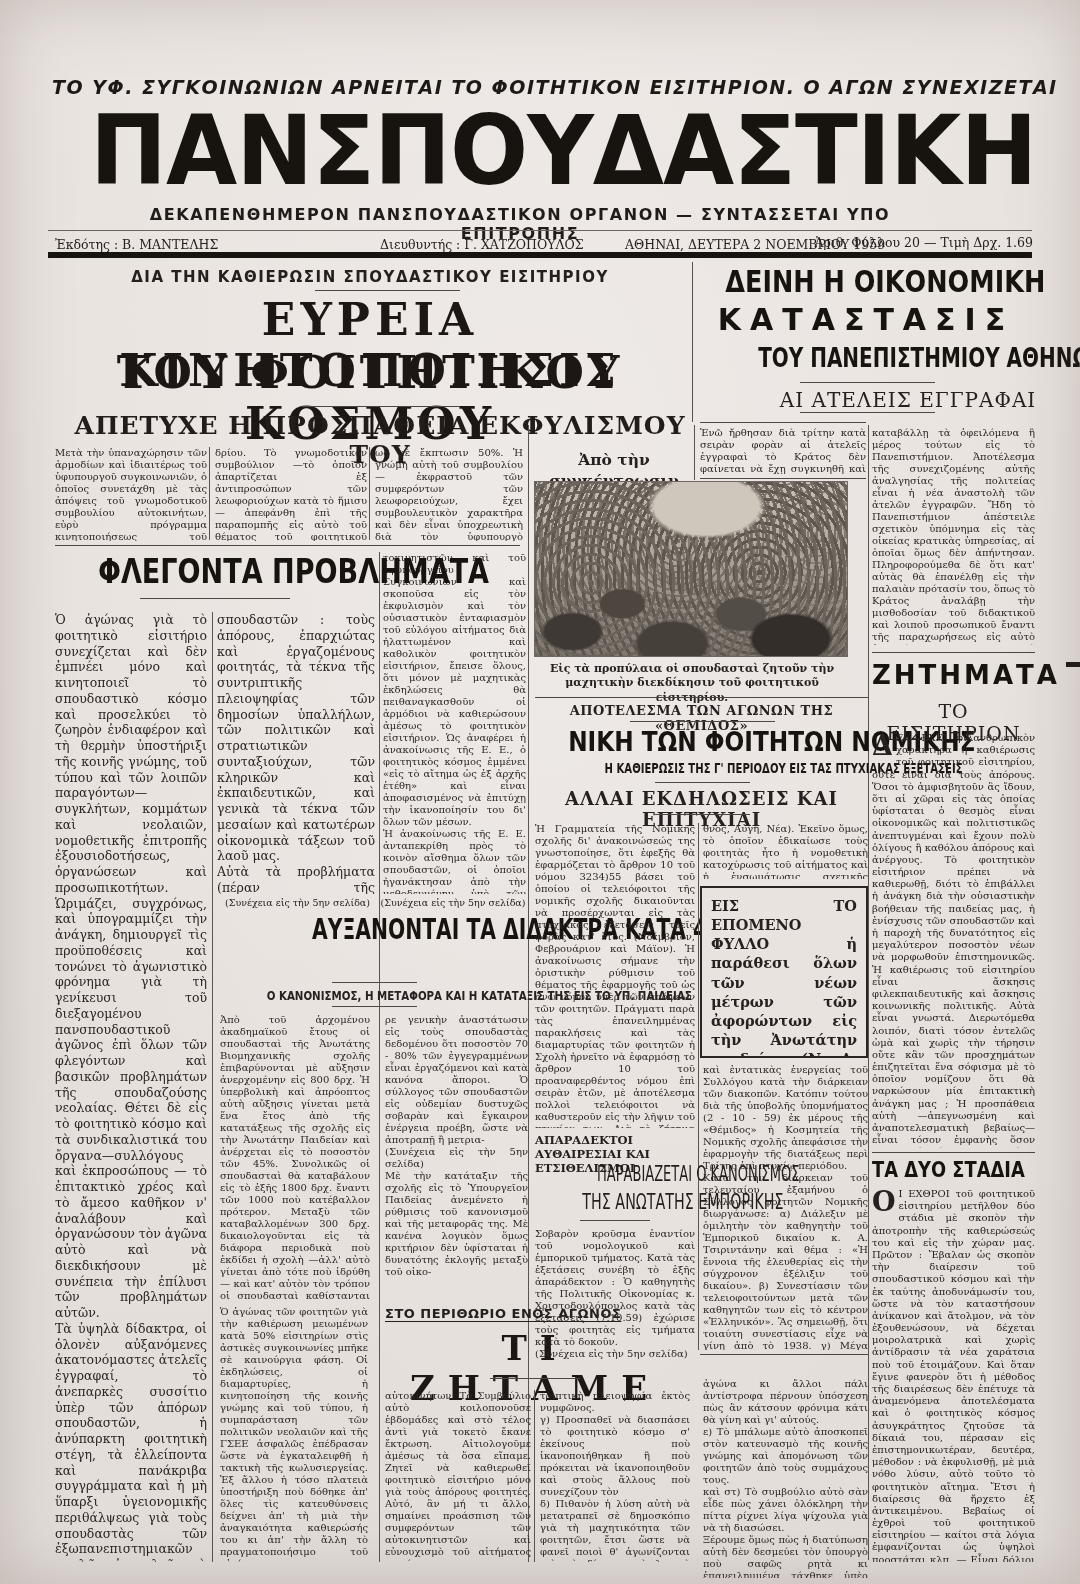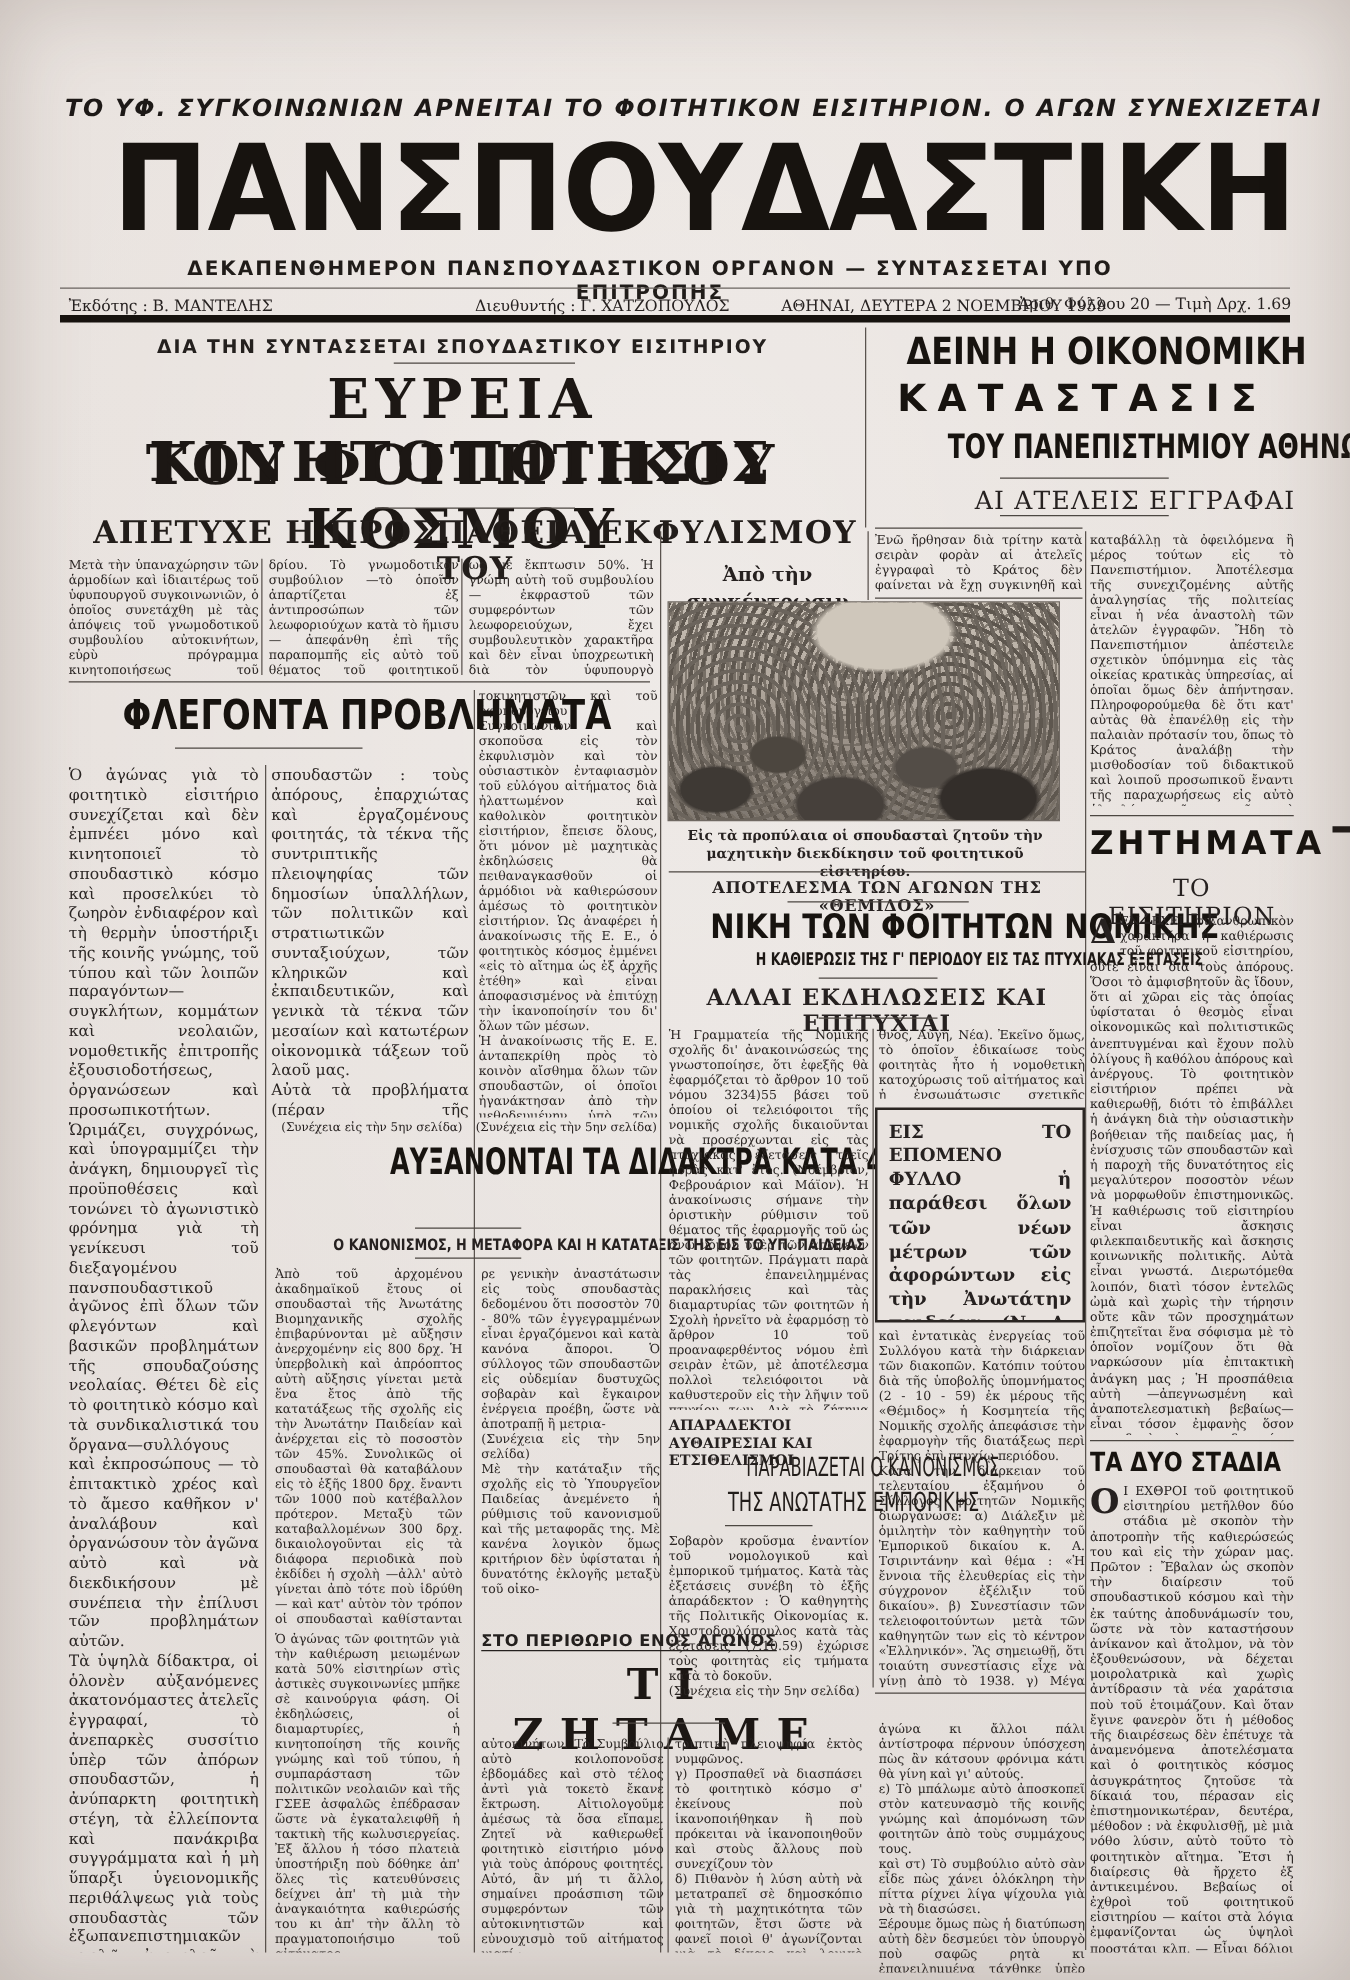--- a/index.html
+++ b/index.html
@@ -56,21 +56,21 @@
 
   <div class="rule-h" style="left:48px;top:230px;width:984px;background:#6b6460;"></div>
 
   <div class="abs" style="left:55px;top:237px;font-size:12.5px;">Ἐκδότης : Β. ΜΑΝΤΕΛΗΣ</div>
   <div class="abs" style="left:380px;top:237px;font-size:12.5px;">Διευθυντής : Γ. ΧΑΤΖΟΠΟΥΛΟΣ</div>
   <div class="abs" style="left:625px;top:237px;font-size:12.5px;">ΑΘΗΝΑΙ, ΔΕΥΤΕΡΑ 2 ΝΟΕΜΒΡΙΟΥ 1959</div>
   <div class="abs" style="left:805px;top:235px;width:228px;text-align:right;font-size:12.5px;">Ἀριθ. Φύλλου 20 — Τιμὴ Δρχ. 1.69</div>
 
   <div class="abs" style="left:48px;top:252px;width:984px;height:6px;background:#17130f;"></div>
 
-  <div class="abs kicker center" style="left:55px;top:268px;width:630px;font-size:15px;letter-spacing:1.5px;">ΔΙΑ ΤΗΝ ΣΥΝΤΑΣΣΕΤΑΙ ΣΠΟΥΔΑΣΤΙΚΟΥ ΕΙΣΙΤΗΡΙΟΥ</div>
+  <div class="abs kicker center" style="left:55px;top:268px;width:630px;font-size:15px;letter-spacing:1.5px;">ΔΙΑ ΤΗΝ ΚΑΘΙΕΡΩΣΙΝ ΣΠΟΥΔΑΣΤΙΚΟΥ ΕΙΣΙΤΗΡΙΟΥ</div>
   <div class="rule-h" style="left:315px;top:290px;width:145px;"></div>
 
   <div class="abs serif center" style="left:55px;top:347px;width:630px;font-size:44px;font-weight:bold;letter-spacing:4px;color:#1c1714;">ΤΟΥ ΦΟΙΤΗΤΙΚΟΥ ΚΟΣΜΟΥ</div>
   <div class="abs serif center" style="left:55px;top:294px;width:630px;font-size:44px;font-weight:bold;letter-spacing:5px;color:#1c1714;">ΕΥΡΕΙΑ ΚΙΝΗΤΟΠΟΙΗΣΙΣ</div>
 
   <div class="rule-h" style="left:300px;top:406px;width:160px;"></div>
   <div class="abs serif center" style="left:65px;top:411px;width:630px;font-size:25px;font-weight:bold;letter-spacing:1px;color:#221d1a;">ΑΠΕΤΥΧΕ Η ΠΡΟΣΠΑΘΕΙΑ ΕΚΦΥΛΙΣΜΟΥ ΤΟΥ</div>
 
   <div class="col" style="left:55px;top:447px;width:152px;height:94px;">Μετὰ τὴν ὑπαναχώρησιν τῶν ἁρμοδίων καὶ ἰδιαιτέρως τοῦ ὑφυπουργοῦ συγκοινωνιῶν, ὁ ὁποῖος συνετάχθη μὲ τὰς ἀπόψεις τοῦ γνωμοδοτικοῦ συμβουλίου αὐτοκινήτων, εὐρὺ πρόγραμμα κινητοποιήσεως τοῦ σπουδαστικοῦ κόσμου καταρτίζει ἡ ἐκτελεστικὴ ἐπιτροπὴ τοῦ Βου Πανσπουδαστικοῦ Συνε-</div>
   <div class="col" style="left:215px;top:447px;width:152px;height:94px;">δρίου. Τὸ γνωμοδοτικὸν συμβούλιον —τὸ ὁποῖον ἀπαρτίζεται ἐξ ἀντιπροσώπων τῶν λεωφοριούχων κατὰ τὸ ἥμισυ— ἀπεφάνθη ἐπὶ τῆς παραπομπῆς εἰς αὐτὸ τοῦ θέματος τοῦ φοιτητικοῦ εἰσιτηρίου, ὅτι πρέπει νὰ καθιερωθῇ τοῦτο μόνον διὰ τοὺς ἀπόρους φοιτητὰς καὶ μόνον διὰ τέσσερα δρομολόγια ἡμερησί-</div>

